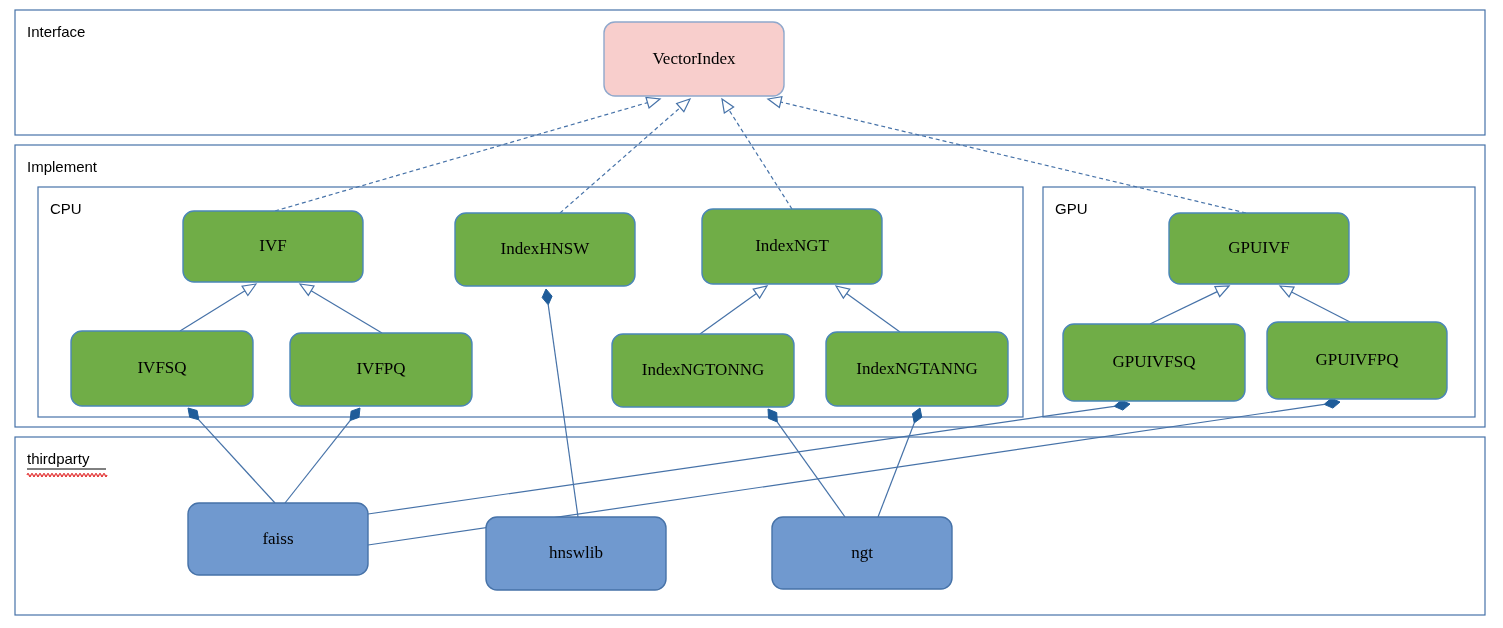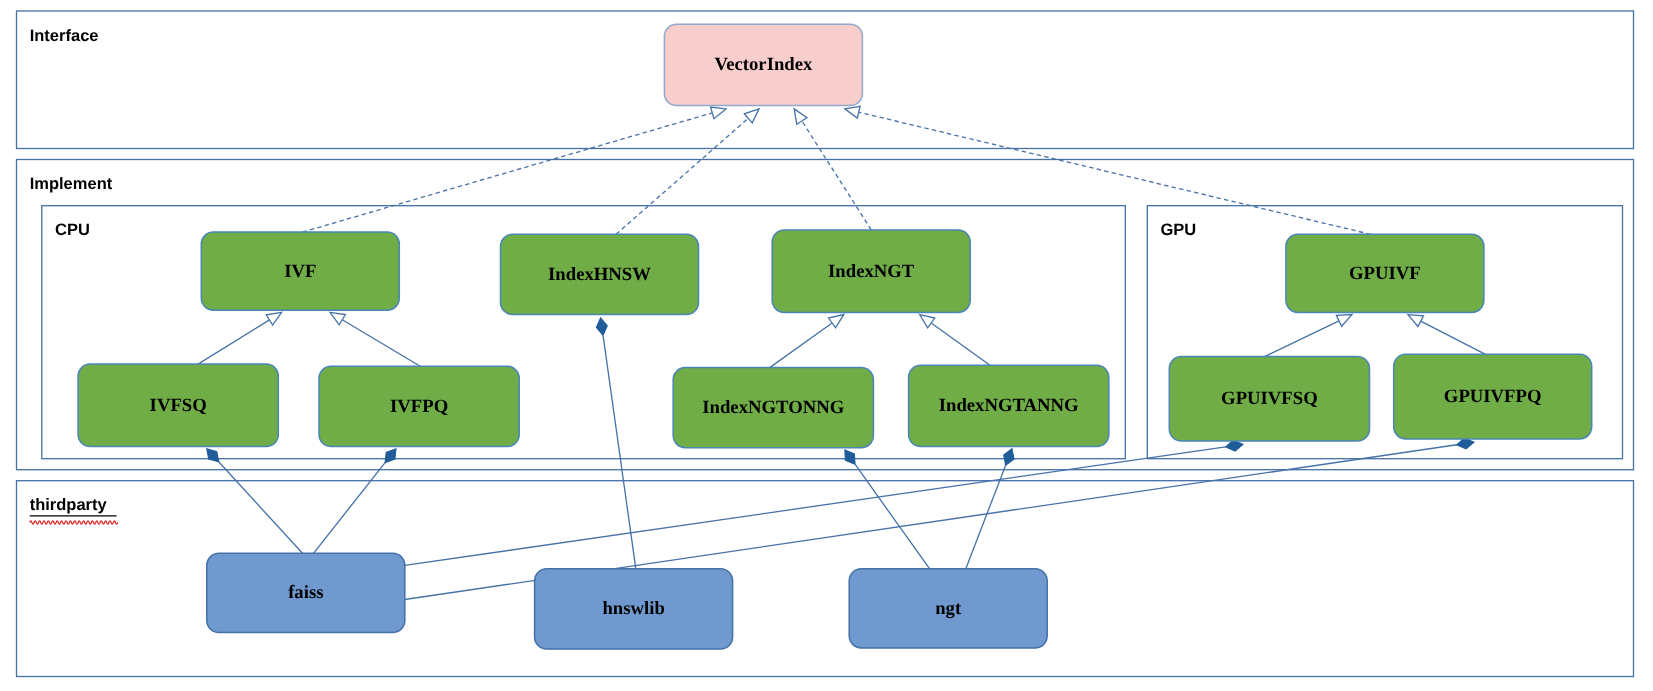--- a/index.html
+++ b/index.html
@@ -1,18 +1,18 @@
 <!DOCTYPE html>
 <html><head>
 <meta charset="utf-8">
 <style>
   html,body{margin:0;padding:0;background:#ffffff;}
   body{width:1503px;height:628px;overflow:hidden;
        font-family:"Liberation Sans", sans-serif;}
-  #stage{position:relative;width:1398px;height:628px;font-weight:bold;}
+  #stage{position:relative;width:1398px;height:628px;}
   svg#diagram{position:absolute;left:0;top:0;width:1503px;height:628px;}
   .grp-label{font-family:"Liberation Sans", sans-serif;font-size:15px;fill:#000000;}
   .node-label{font-family:"Liberation Serif", serif;font-size:17px;fill:#000000;
               text-anchor:middle;dominant-baseline:middle;}
   .grp-rect{fill:#ffffff;stroke:#4672a8;stroke-width:1.2;}
   .edge{stroke:#4672a8;stroke-width:1.2;fill:none;}
   .edge-dashed{stroke:#4672a8;stroke-width:1.2;fill:none;
                stroke-dasharray:4 3;}
   .tri{fill:#ffffff;stroke:#4672a8;stroke-width:1.2;}
   .diamond{fill:#1f5c99;stroke:#1f5c99;stroke-width:1;}

